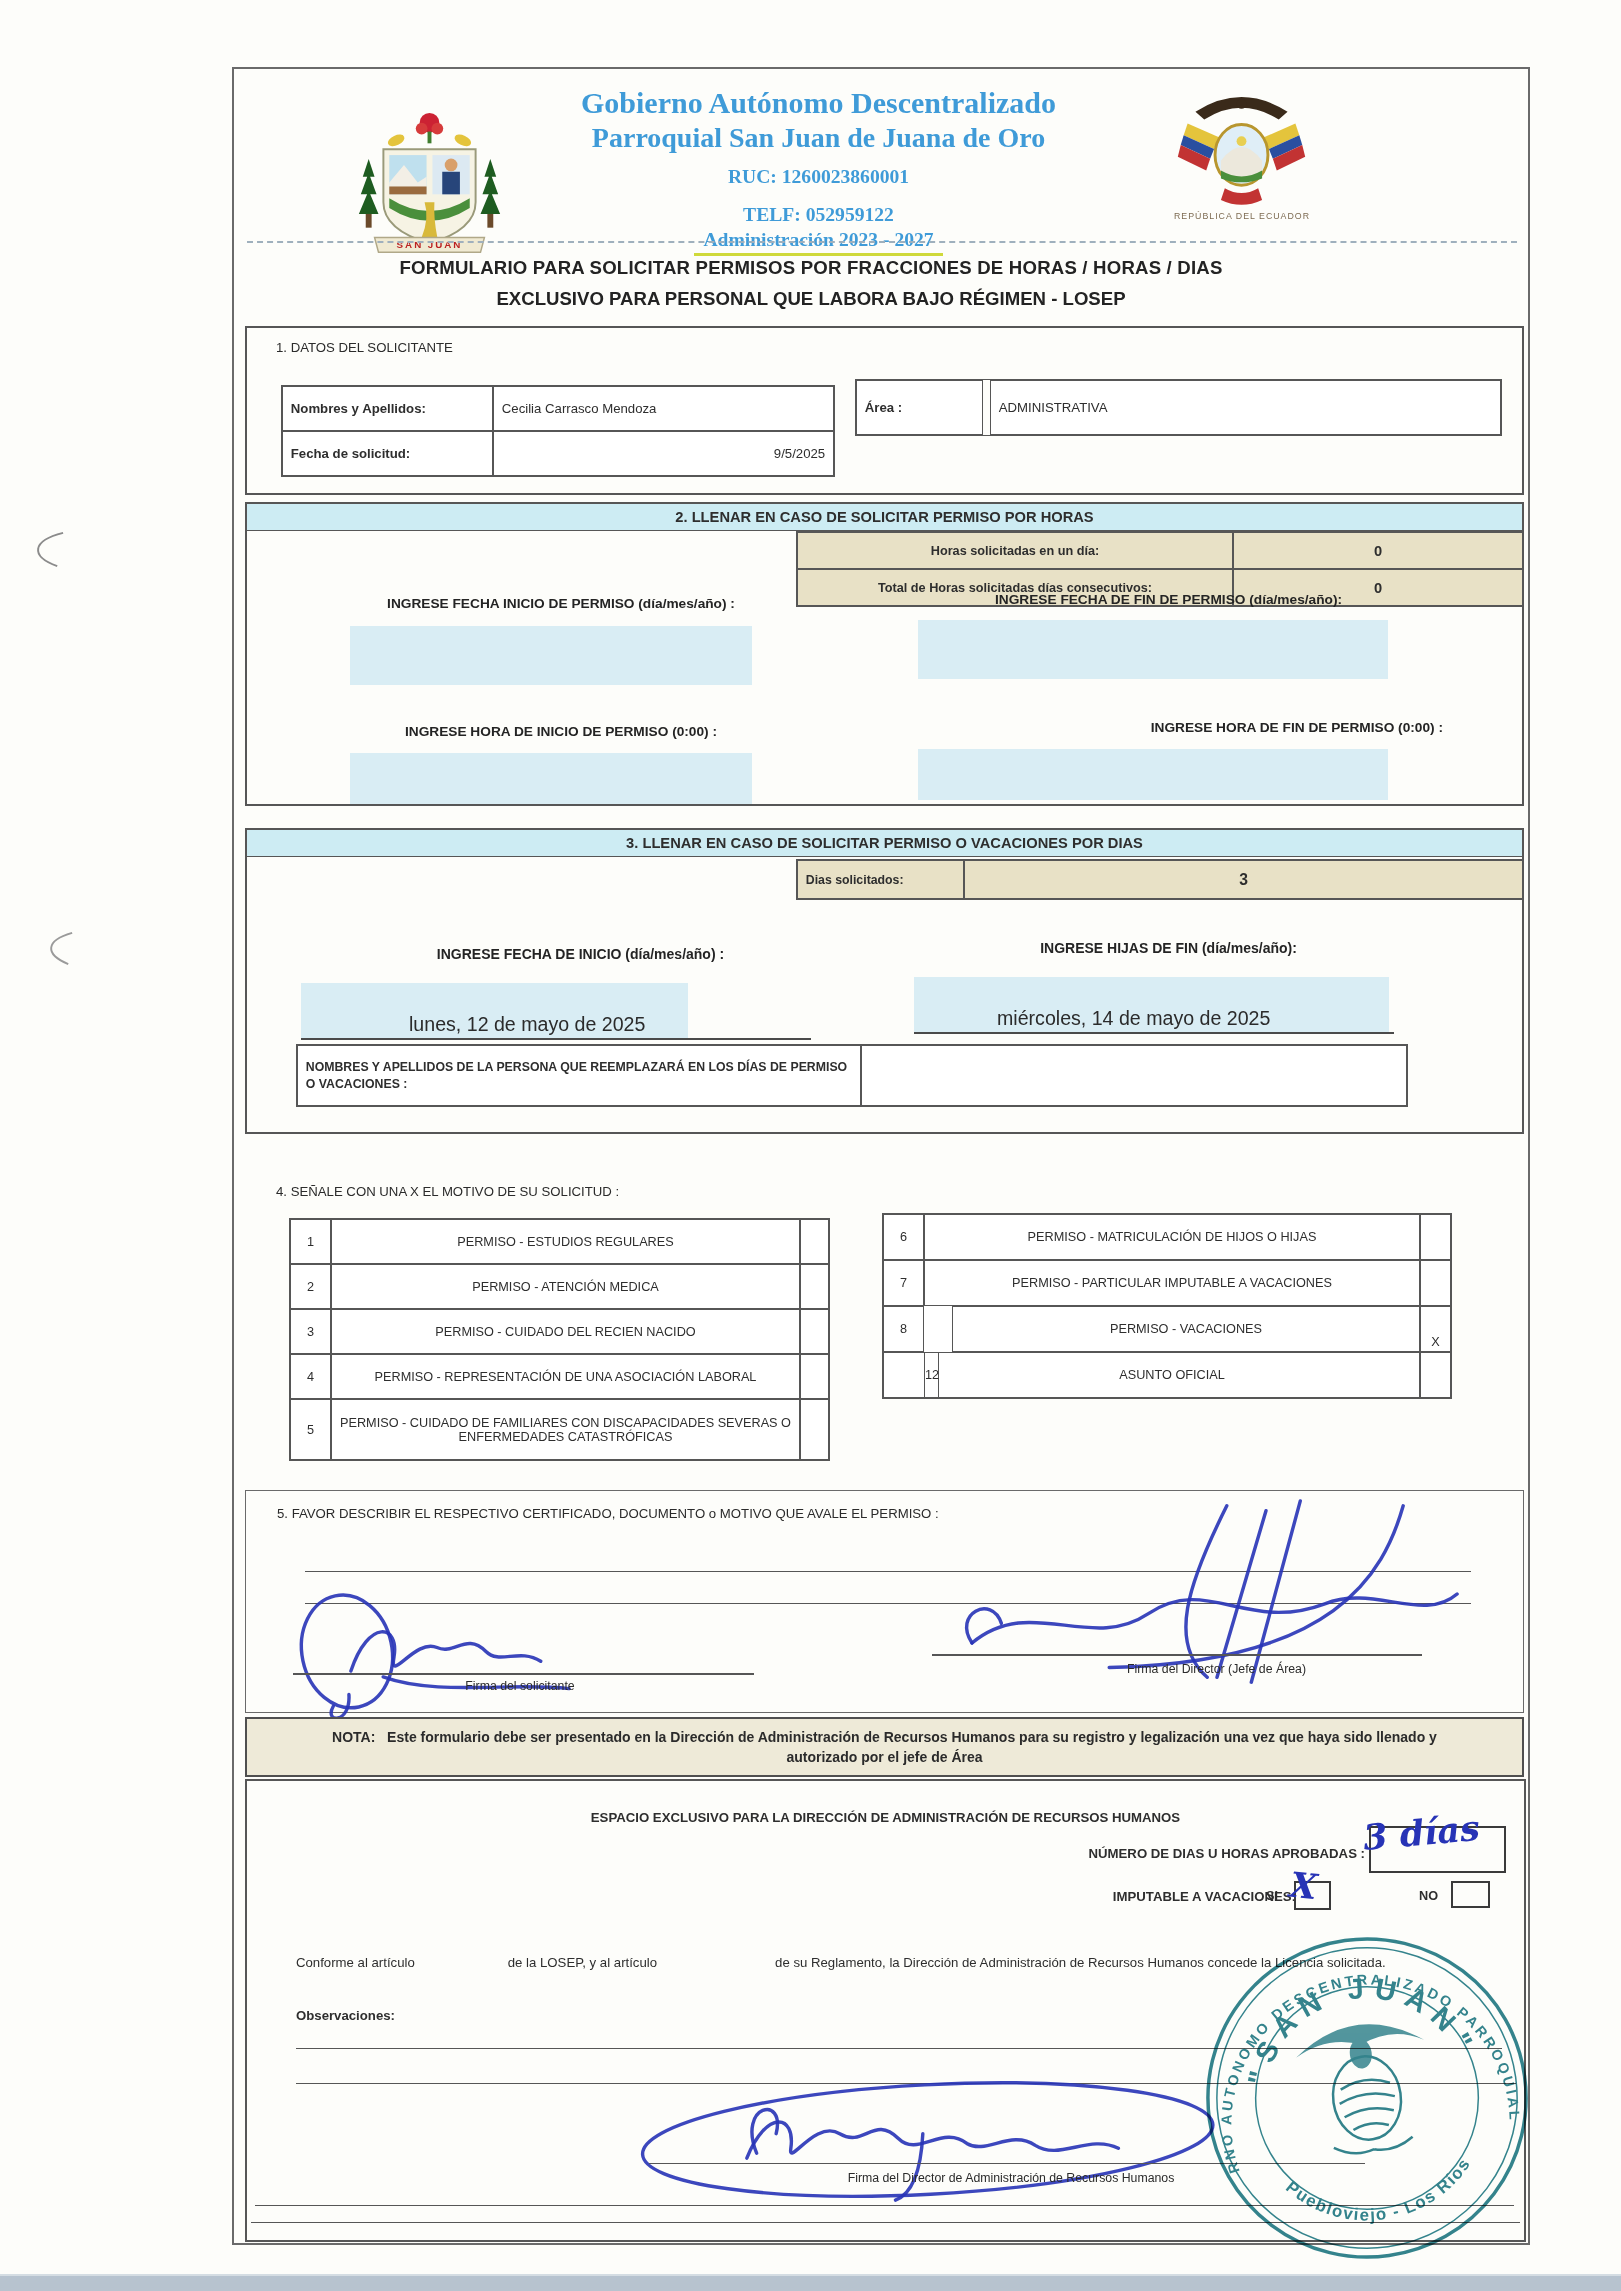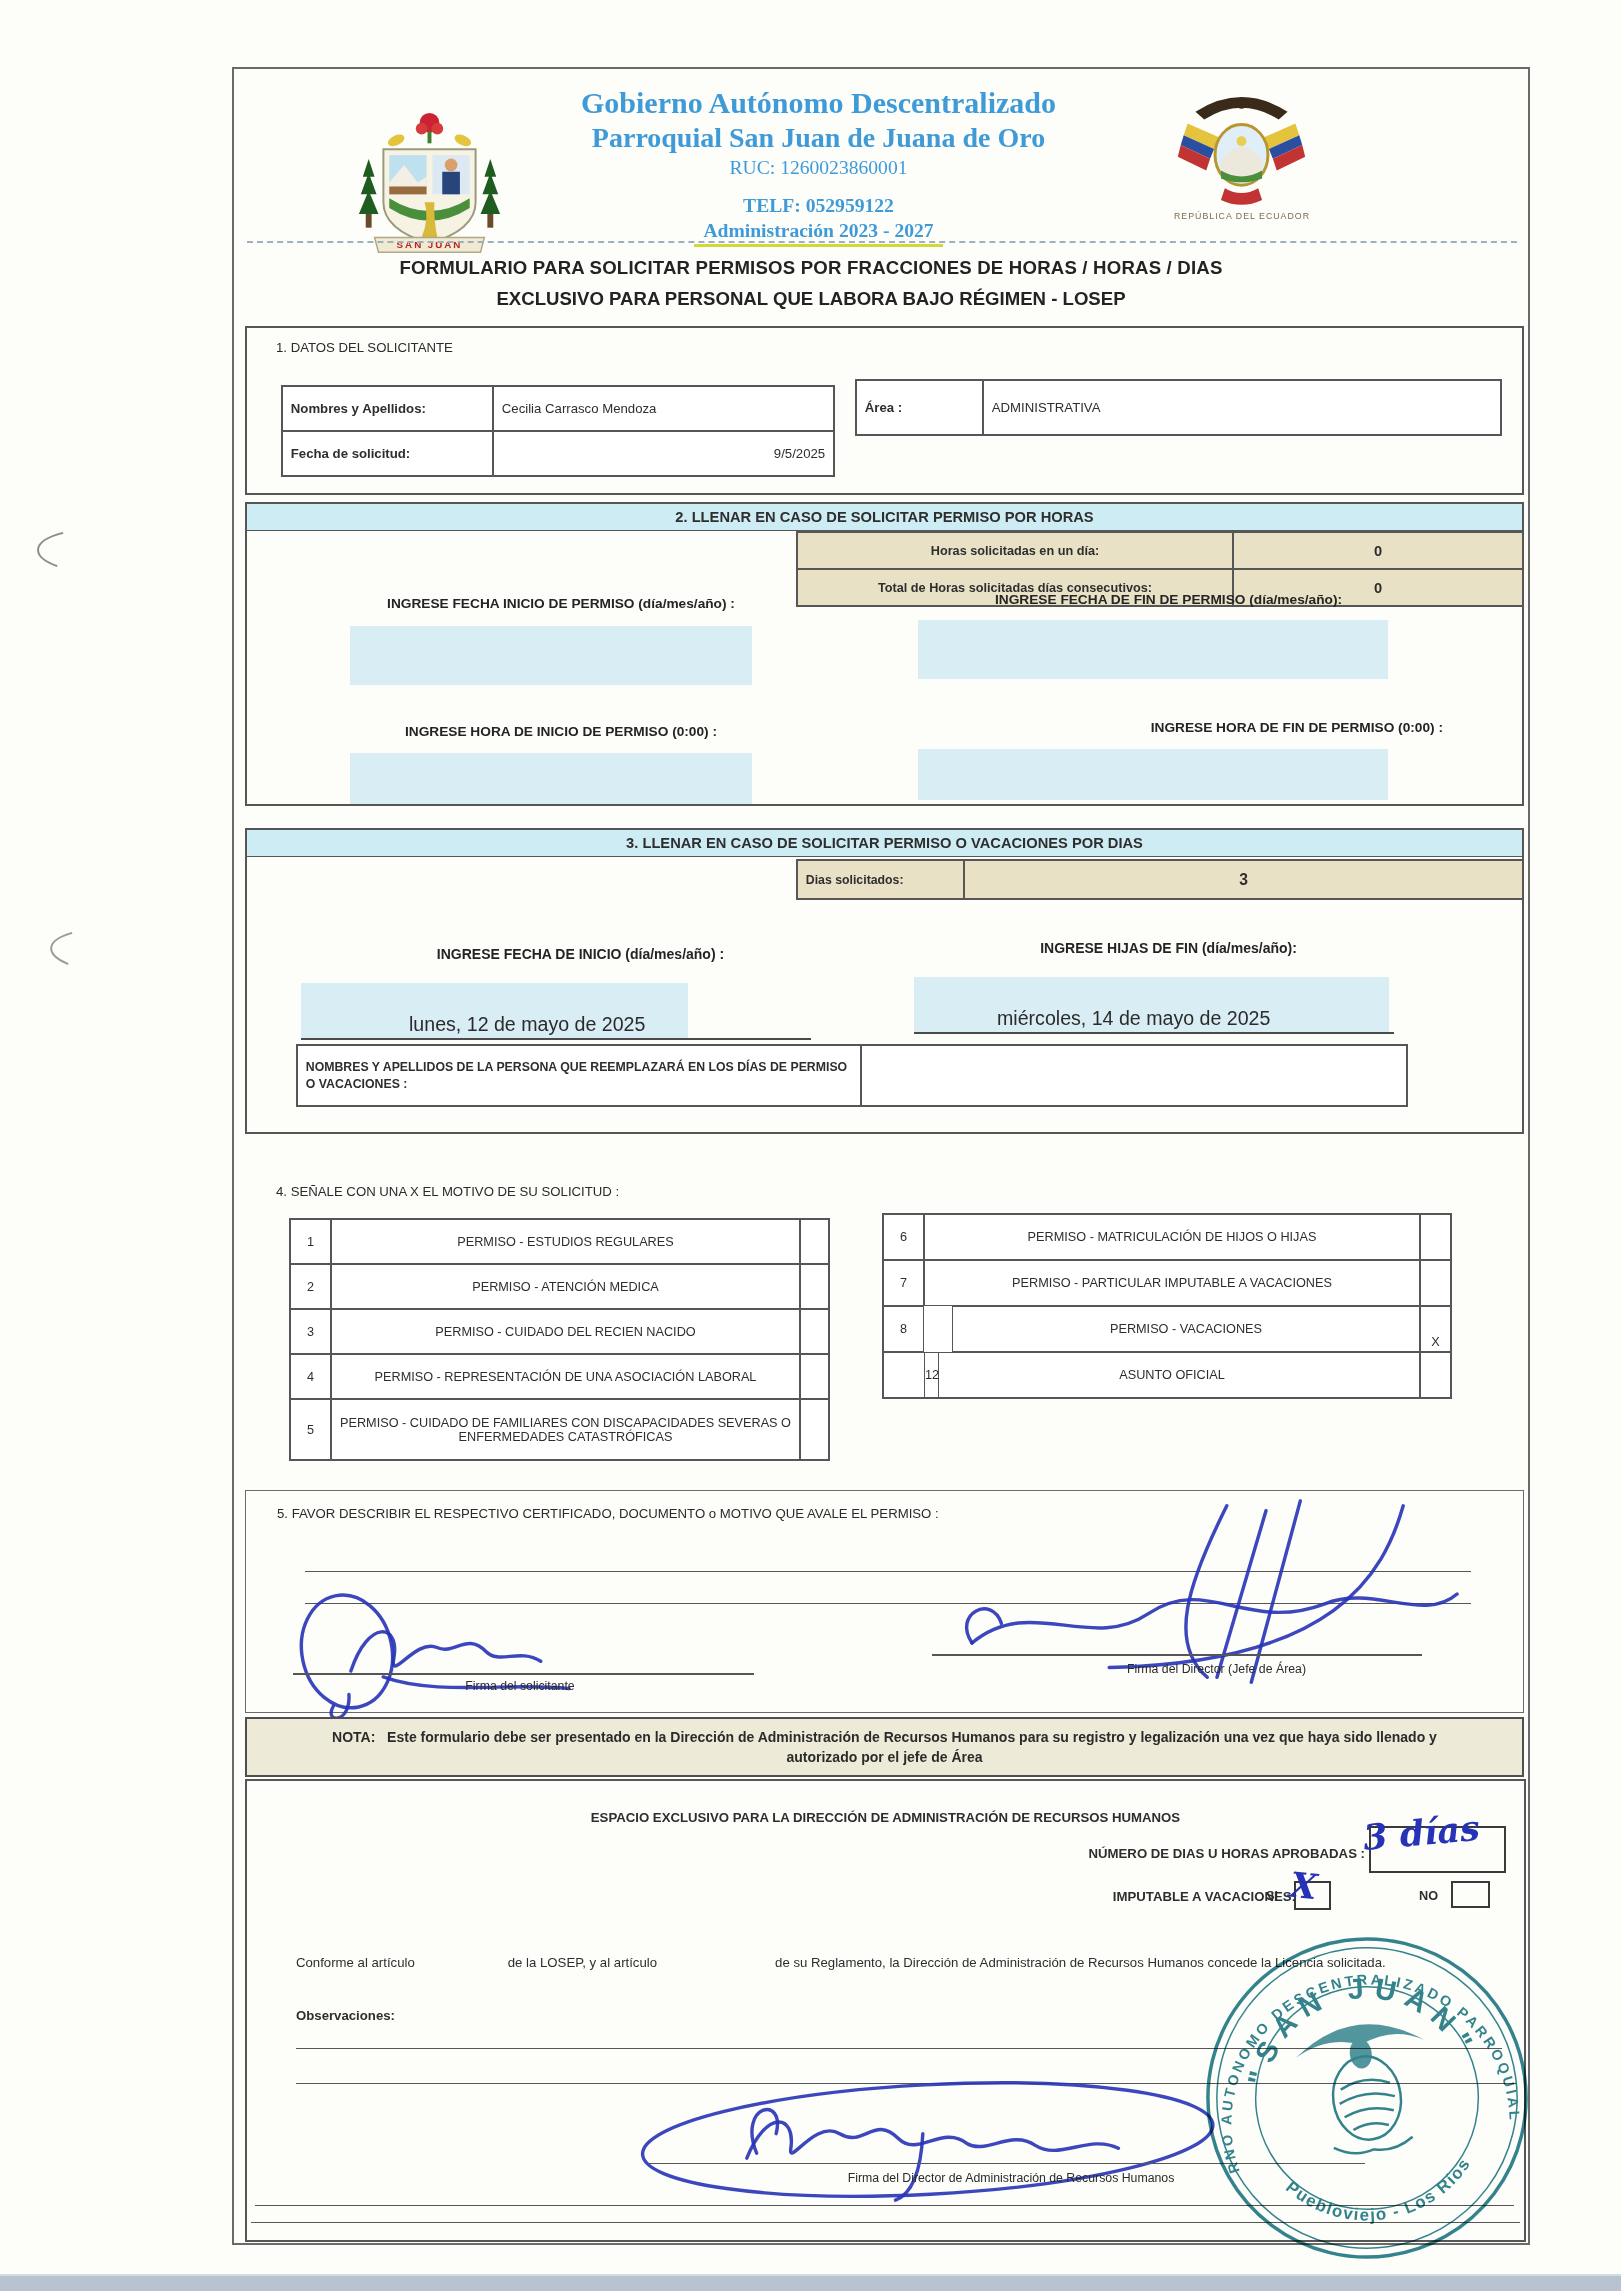--- a/index.html
+++ b/index.html
@@ -8,21 +8,21 @@
   .abs { position:absolute; }
   .b { font-weight:bold; }
   .ctr { text-align:center; }
 
   .form-border { left:232px; top:67px; width:1298px; height:2178px; border:2px solid #6a6a6a; }
 
   
   .hdr-center { left:495px; top:86px; width:647px; text-align:center; color:#3f9bd8; font-family:"Liberation Serif", serif; }
   .hdr-l1 { font-size:30px; font-weight:bold; }
   .hdr-l2 { font-size:28px; font-weight:bold; margin-top:2px; }
-  .hdr-ruc { font-size:19.6px; font-weight:normal; margin-top:3px; }
+  .hdr-ruc { font-size:19.6px; font-weight:bold; margin-top:12px; }
   .hdr-telf { font-size:19.6px; font-weight:bold; margin-top:16px; }
   .hdr-adm { display:inline-block; font-size:19.6px; font-weight:bold; margin-top:2.9px; border-bottom:3.9px solid #cfd93a; padding:0 9.8px 2px 9.8px; }
   .crest-caption { left:1161px; top:211px; width:162px; text-align:center; font-size:8.8px; letter-spacing:1px; color:#7d6b52; }
   .dashed-line { left:247px; top:241px; width:1270px; border-top:2px dashed #9fb0bd; }
 
   .title-wrap { left:159px; top:257px; width:1304px; text-align:center; font-weight:bold; color:#232323; }
   .title-wrap .t1 { font-size:18.6px; letter-spacing:0.2px; }
   .title-wrap .t2 { font-size:18.6px; margin-top:8.8px; }
 
   .secbox { border:2px solid #565656; background:transparent; }
@@ -121,21 +121,21 @@
   </div>
 
   <div class="abs secbox" style="left:245px; top:326px; width:1279px; height:169px;">
     <div class="abs seclabel" style="left:29px; top:11.8px;">1. DATOS DEL SOLICITANTE</div>
     <div class="abs grid-table" style="left:34px; top:57px; width:554px; grid-template-columns:211px 1fr; grid-auto-rows:45px;">
       <div class="cell b">Nombres y Apellidos:</div>
       <div class="cell">Cecilia Carrasco Mendoza</div>
       <div class="cell b">Fecha de solicitud:</div>
       <div class="cell" style="justify-content:flex-end;">9/5/2025</div>
     </div>
-    <div class="abs grid-table" style="left:608px; top:51px; width:647px; grid-template-columns:127px 1fr; grid-auto-rows:55px;">
+    <div class="abs grid-table" style="left:608px; top:51px; width:647px; grid-template-columns:127px 1fr; grid-auto-rows:55px;gap:7px;">
       <div class="cell b">Área :</div>
       <div class="cell">ADMINISTRATIVA</div>
     </div>
   </div>
 
   <div class="abs secbox" style="left:245px; top:502px; width:1279px; height:304px;">
     <div class="barcyan">2. LLENAR EN CASO DE SOLICITAR PERMISO POR HORAS</div>
     <div class="abs grid-table" style="left:549px; top:27.4px; width:728px; grid-template-columns:436px 1fr; grid-auto-rows:37px;">
       <div class="cell beige b ctr" style="justify-content:center; font-size:12.7px;">Horas solicitadas en un día:</div>
       <div class="cell beige b" style="justify-content:center; font-size:14.7px;">0</div>

